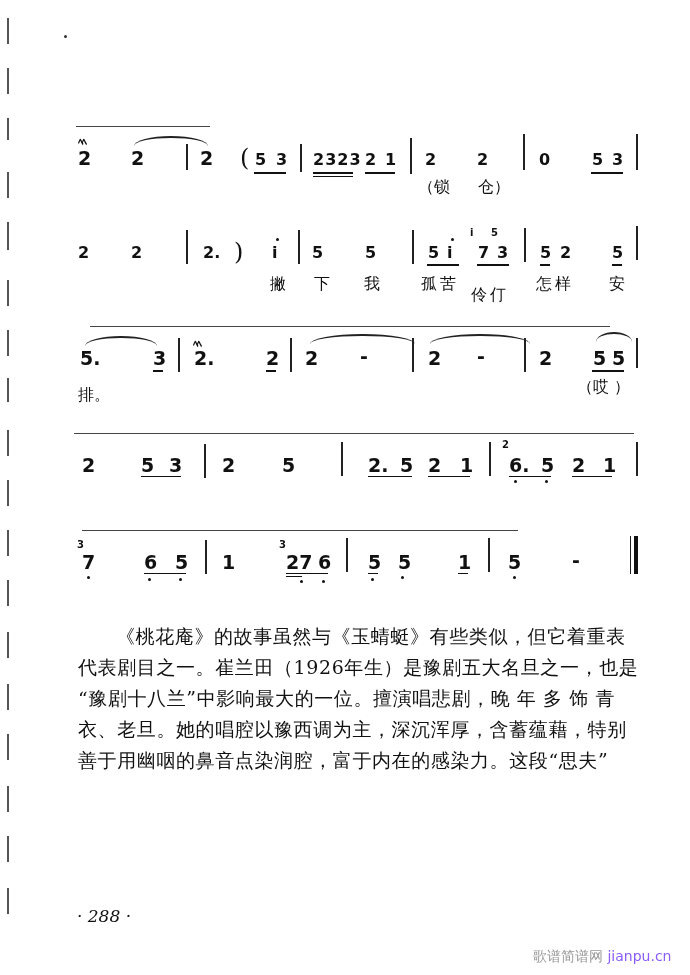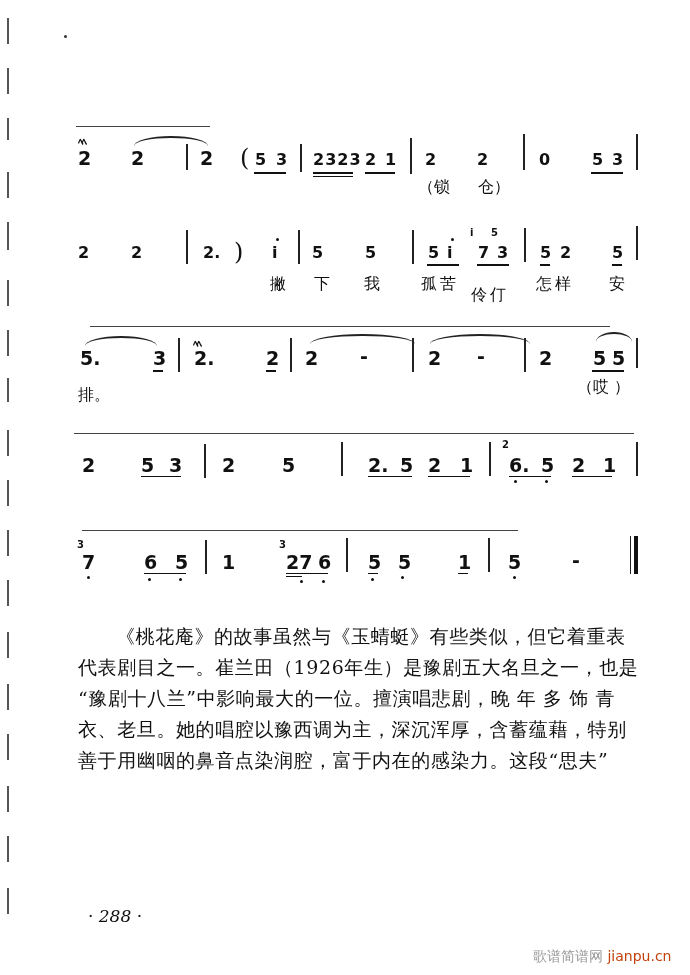--- a/index.html
+++ b/index.html
@@ -13,23 +13,23 @@
   .lyric{position:absolute;font-family:"DejaVu Serif",serif;font-size:16px;line-height:18px;}
   .dot-below{position:absolute;width:3px;height:3px;background:#111;border-radius:50%;}
   .dot-above{position:absolute;width:3px;height:3px;background:#111;border-radius:50%;}
   .slur{position:absolute;border-top:2px solid #222;border-radius:50% 50% 0 0 / 100% 100% 0 0;height:8px;}
   .longline{position:absolute;height:1px;background:#444;}
   .grace{position:absolute;font-family:"DejaVu Sans",sans-serif;font-weight:bold;font-size:10px;line-height:10px;}
   .trill{position:absolute;font-size:11px;font-weight:bold;letter-spacing:-2px;}
   .paren{position:absolute;font-family:"DejaVu Serif",serif;font-size:24px;line-height:24px;}
   .prose{position:absolute;left:78px;width:566px;font-family:"DejaVu Serif","Liberation Serif",serif;font-size:19px;line-height:31px;letter-spacing:0.6px;}
   .prose p{margin:0;}
-  .pagenum{position:absolute;left:88px;top:906px;font-family:"DejaVu Serif",serif;font-style:italic;font-size:17px;}
+  .pagenum{position:absolute;left:77px;top:906px;font-family:"DejaVu Serif",serif;font-style:italic;font-size:17px;}
   .watermark{position:absolute;left:533px;top:948px;font-family:"DejaVu Sans",sans-serif;font-size:14px;color:#999;}
-  .watermark .en{color:#c2410c;}
+  .watermark .en{color:#8b5cf6;}
   .endbar{position:absolute;width:4px;background:#111;}
 </style>
 </head>
 <body>
 
 <div class="edge-mark" style="top:18px;height:26px;"></div>
 <div class="edge-mark" style="top:68px;height:26px;"></div>
 <div class="edge-mark" style="top:118px;height:22px;"></div>
 <div class="edge-mark" style="top:172px;height:26px;"></div>
 <div class="edge-mark" style="top:222px;height:28px;"></div>

